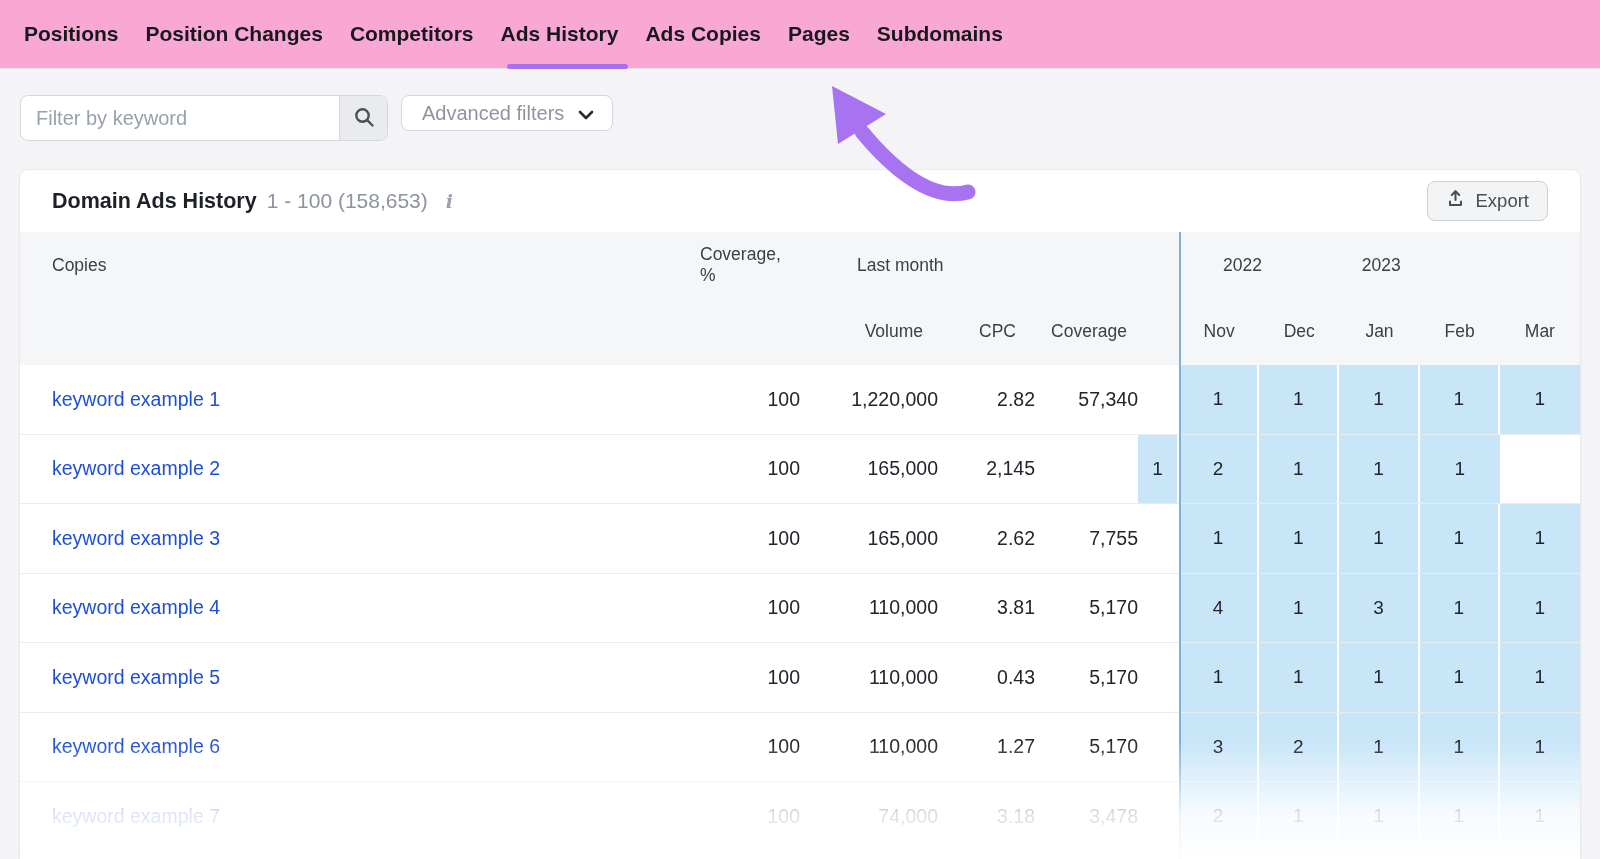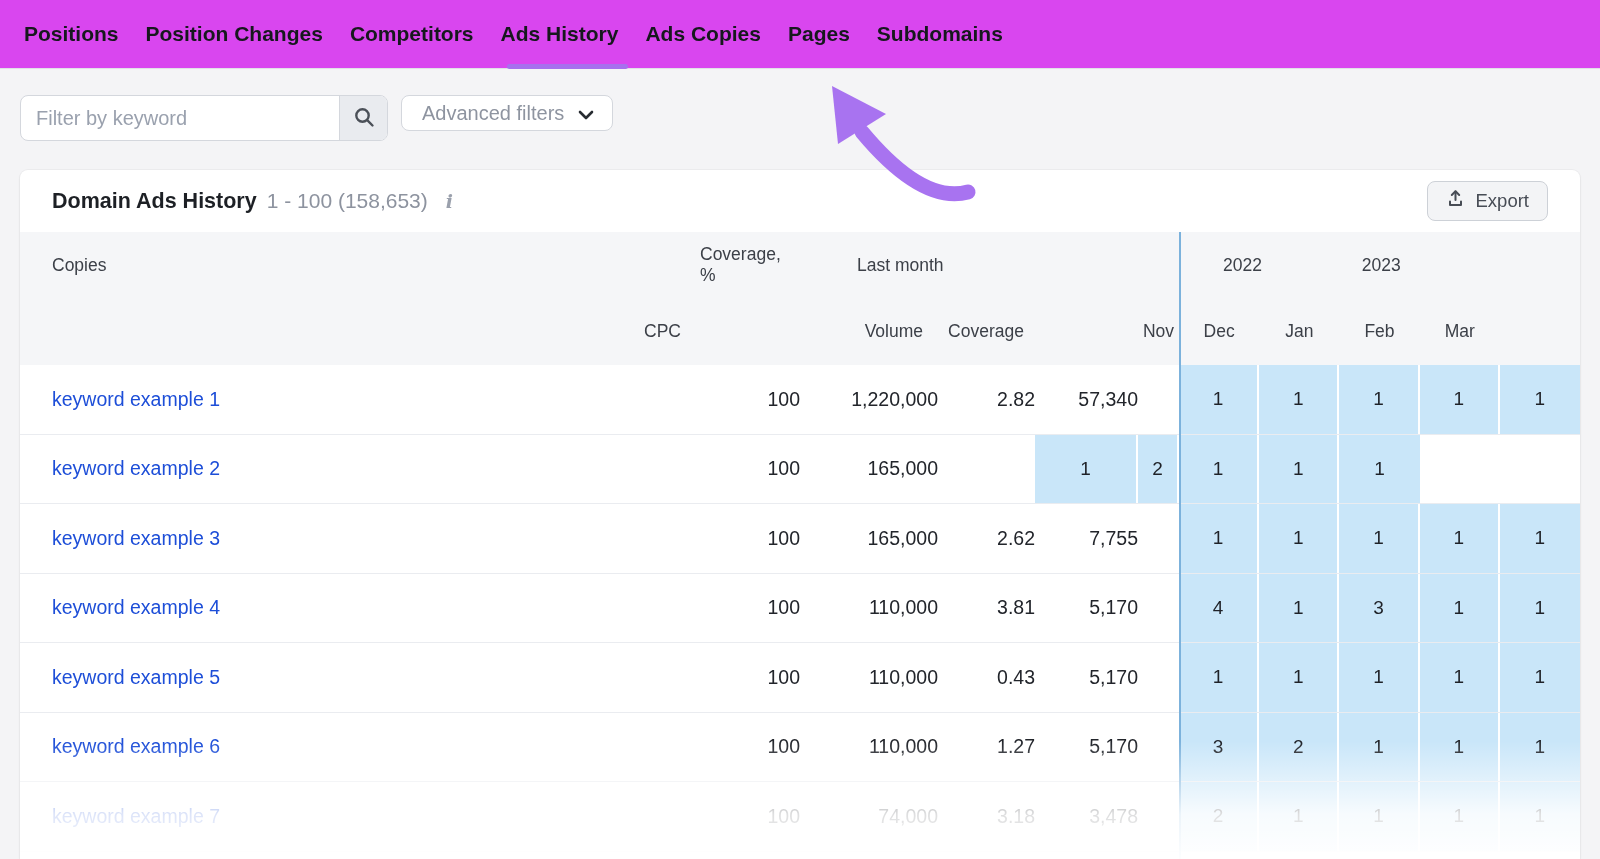--- a/index.html
+++ b/index.html
@@ -6,21 +6,21 @@
   html,body { width:1600px; height:859px; overflow:hidden; }
   body {
     font-family:"Liberation Sans", sans-serif;
     background:#f4f4f6;
     position:relative;
     color:#22252b;
   }
 
   
   .topnav {
-    height:69px; background:#d946ef; border-bottom:1px solid #e0e2e6;
+    height:69px; background:#f9a8d4; border-bottom:1px solid #e0e2e6;
     display:flex; align-items:stretch; padding:0 24px; gap:27px;
   }
   .tab {
     display:flex; align-items:center; position:relative;
     font-size:21px; font-weight:600; color:#16181d; cursor:pointer; white-space:nowrap;
   }
   .tab.active::after {
     content:""; position:absolute; left:6px; right:-10px; bottom:-1px;
     height:5px; border-radius:3px; background:#a770ee;
   }
@@ -162,22 +162,22 @@
 
   <div class="thead">
     <div class="grid hrow1">
       <div class="hcell kw-h">Copies</div>
       <div class="hcell hc-right">Coverage, %</div>
       <div class="hcell lastmonth-h">Last month</div>
       <div class="hcell hc-center year-2022">2022</div>
       <div class="hcell hc-center year-2023">2023</div>
     </div>
     <div class="grid hrow2">
+      <div class="hcell hc-right vol-h">Volume</div>
       <div class="hcell hc-right cpc-h">CPC</div>
-      <div class="hcell hc-right vol-h">Volume</div>
       <div class="hcell hc-right traf-h">Coverage</div>
       <div></div>
       <div class="hcell hc-center">Nov</div>
       <div class="hcell hc-center">Dec</div>
       <div class="hcell hc-center">Jan</div>
       <div class="hcell hc-center">Feb</div>
       <div class="hcell hc-center">Mar</div>
     </div>
   </div>
 
@@ -196,20 +196,21 @@
         <div class="mcell">1</div>
         <div class="mcell">1</div>
         <div class="mcell">1</div>
       </div>
       <div class="grid trow">
         <div class="cell kw">
           <a href="#">keyword example 2</a>
         </div>
         <div class="cell num">100</div>
         <div class="cell num">165,000</div>
+        <div class="cell num">2,145</div>
         <div></div>
         <div class="mcell">1</div>
         <div class="mcell">2</div>
         <div class="mcell">1</div>
         <div class="mcell">1</div>
         <div class="mcell">1</div>
       </div>
       <div class="grid trow">
         <div class="cell kw">
           <a href="#">keyword example 3</a>

